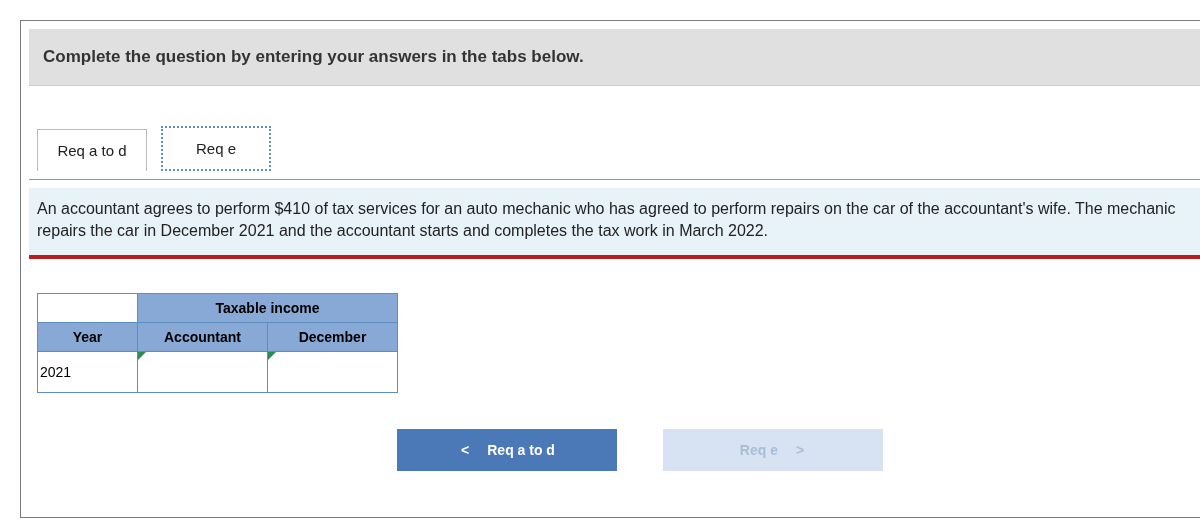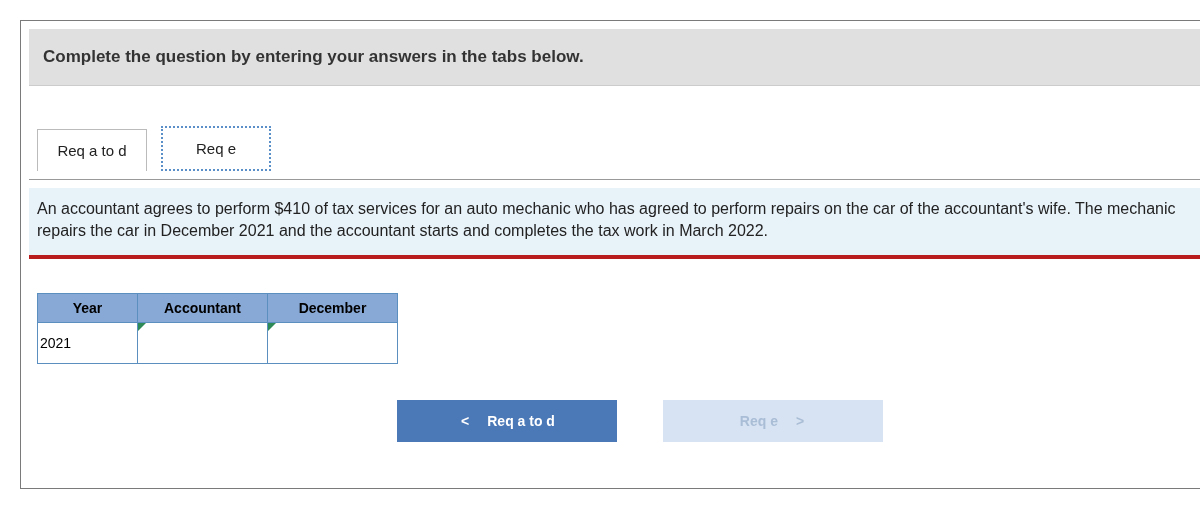--- a/index.html
+++ b/index.html
@@ -154,20 +154,24 @@
   <div class="tabs-row">
     <div class="tab tab-inactive">Req a to d</div>
     <div class="tab tab-active">Req e</div>
   </div>
 
   <div class="prompt-box">An accountant agrees to perform $410 of tax services for an auto mechanic who has agreed to perform repairs on the car of the accountant's wife. The mechanic repairs the car in December 2021 and the accountant starts and completes the tax work in March 2022.</div>
 
   <div class="table-wrap">
     <table class="answer">
       <tbody>
+          <tr>
+        <th class="blank"></th>
+        <th class="spanhead" colspan="2">Taxable income</th>
+      </tr>
       <tr>
         <th class="colhead" style="background:#88a8d6;">Year</th>
         <th class="colhead">Accountant</th>
         <th class="colhead">December</th>
       </tr>
       <tr>
         <td class="yearcell">2021</td>
         <td class="inputcell"><input type="text" value="" style=""></td>
         <td class="inputcell"><input type="text" value="" style=""></td>
       </tr>

